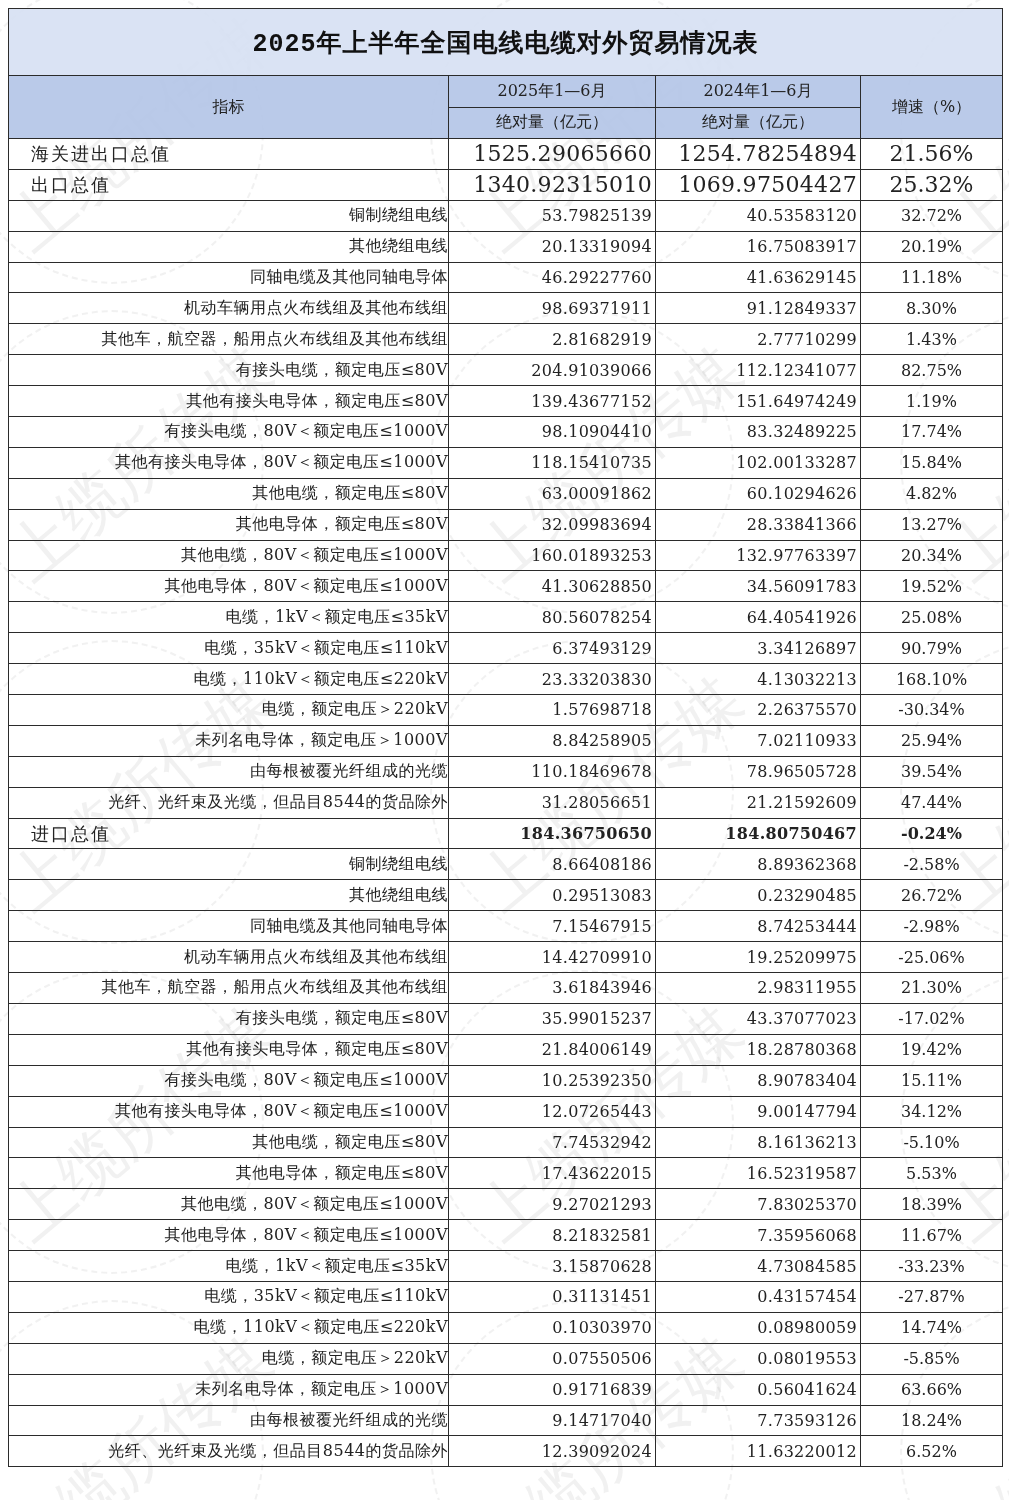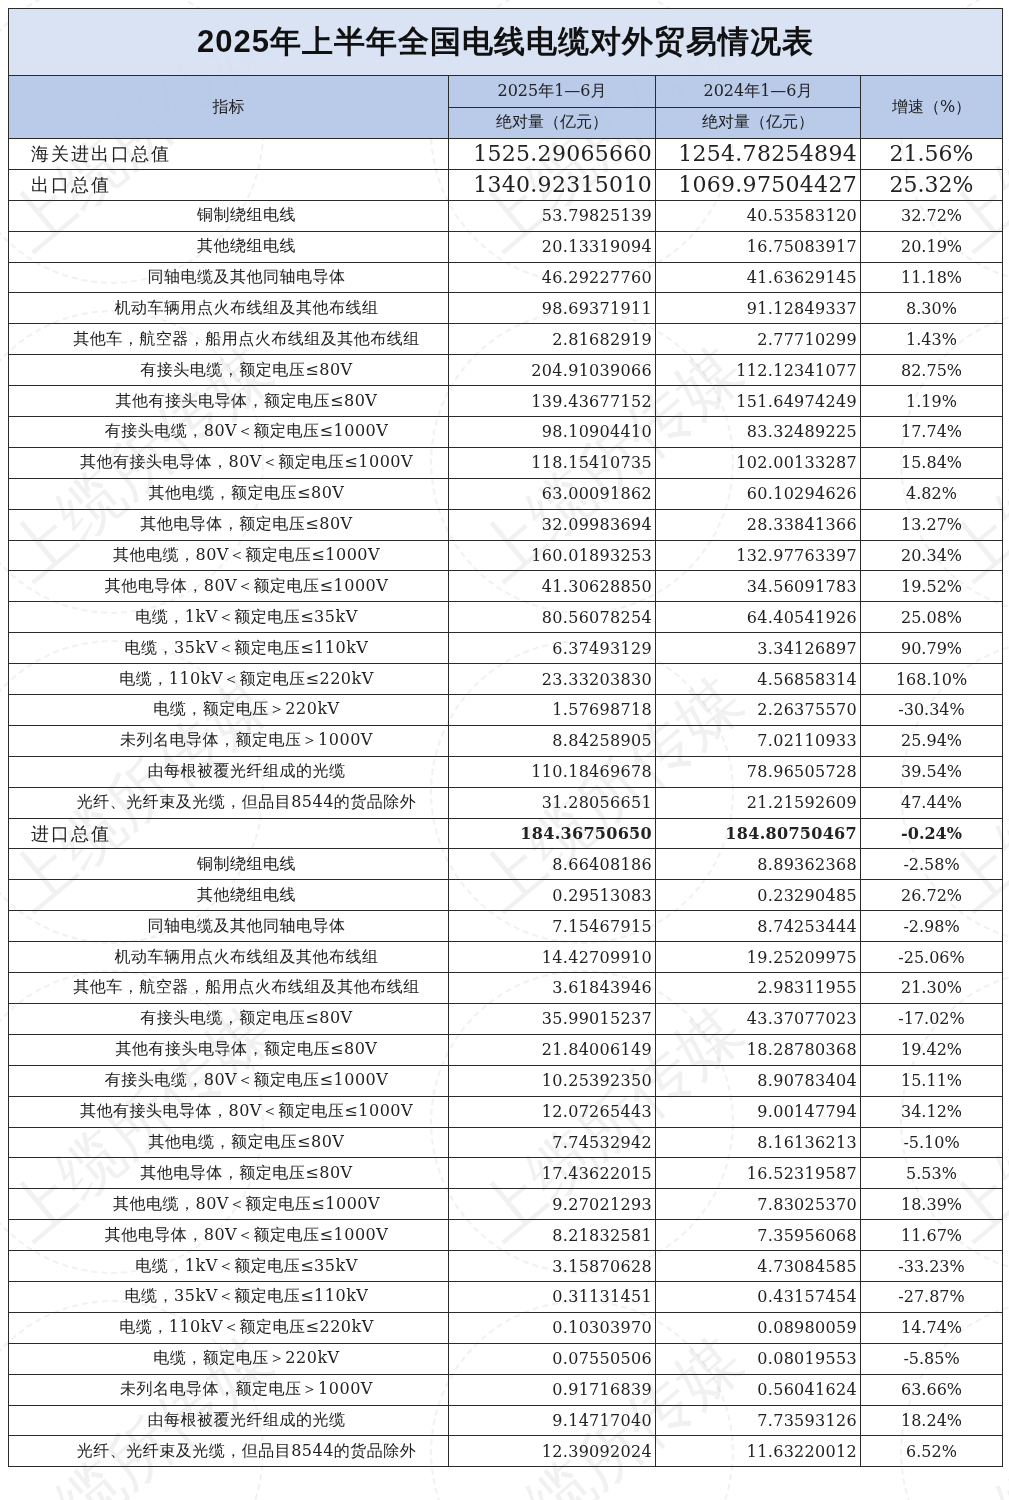--- a/index.html
+++ b/index.html
@@ -7,27 +7,27 @@
          font-family: "DejaVu Serif", "Liberation Serif", serif; color: #222; }
   .wm { position: absolute; inset: 0; pointer-events: none; overflow: hidden; }
   .wm span { position: absolute; font-family: "DejaVu Sans", sans-serif; font-size: 64px;
              color: rgba(120,120,120,0.10); transform: rotate(-40deg); white-space: nowrap; }
   .wm i { position: absolute; width: 300px; height: 300px; border-radius: 50%;
           border: 2px dashed rgba(120,120,120,0.10); }
   table { position: absolute; left: 8px; top: 8px; border-collapse: collapse;
           table-layout: fixed; width: 994px; }
   td, th { border: 1.5px solid #2b2b2b; padding: 0; overflow: hidden; white-space: nowrap; }
   .title-cell { height: 66px; background: rgba(214,224,243,0.9); text-align: center;
-                font-family: Liberation Sans, sans-serif; font-weight: bold;
-                font-size: 31px; color: #111; letter-spacing: 1px; margin-left: 20px; }
+                font-family: Liberation Mono, monospace; font-weight: bold;
+                font-size: 25px; color: #111; letter-spacing: 1px; margin-left: 20px; }
   .hdr { background: rgba(180,198,231,0.92); font-weight: normal; font-size: 16px; text-align: center; }
   .hdr.sub { height: 29px; }
   .hdr.tall { height: 62px; }
   tr.data td { height: 29.9px; font-size: 16px; }
-  td.name { text-align: center; font-size: 16px; letter-spacing: 0.5px; padding-left: 36px; }
+  td.name { text-align: right; font-size: 16px; letter-spacing: 0.5px; padding-left: 36px; }
   td.name.left { text-align: left; padding-left: 22px; font-size: 18px; letter-spacing: 2px; }
   td.num { text-align: right; padding-right: 3px; letter-spacing: 0.3px; }
   td.pct { text-align: center; margin-left: 36px; }
   tr.total td.num, tr.total td.pct { font-size: 22px; }
   tr.group td.num, tr.group td.pct { font-weight: bold; }
 </style>
 </head>
 <body>
 
 <div class="wm" id="wm">
@@ -184,21 +184,21 @@
       </tr>
       <tr class="data item">
         <td class="name">电缆，35kV＜额定电压≤110kV</td>
         <td class="num">6.37493129</td>
         <td class="num">3.34126897</td>
         <td class="pct">90.79%</td>
       </tr>
       <tr class="data item">
         <td class="name">电缆，110kV＜额定电压≤220kV</td>
         <td class="num">23.33203830</td>
-        <td class="num">4.56858314</td>
+        <td class="num">4.13032213</td>
         <td class="pct">168.10%</td>
       </tr>
       <tr class="data item">
         <td class="name">电缆，额定电压＞220kV</td>
         <td class="num">1.57698718</td>
         <td class="num">2.26375570</td>
         <td class="pct">-30.34%</td>
       </tr>
       <tr class="data item">
         <td class="name">未列名电导体，额定电压＞1000V</td>

